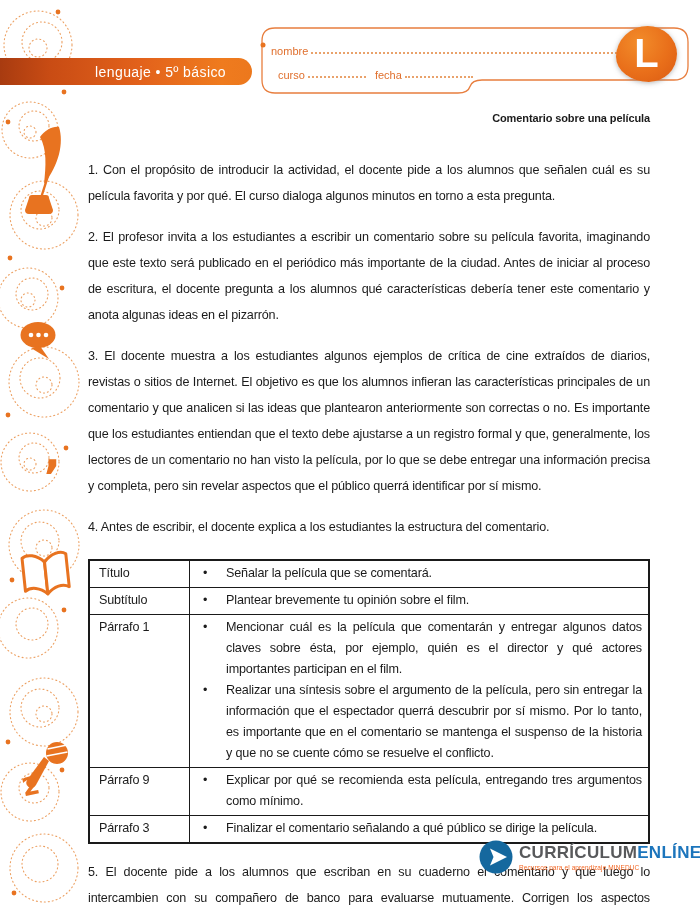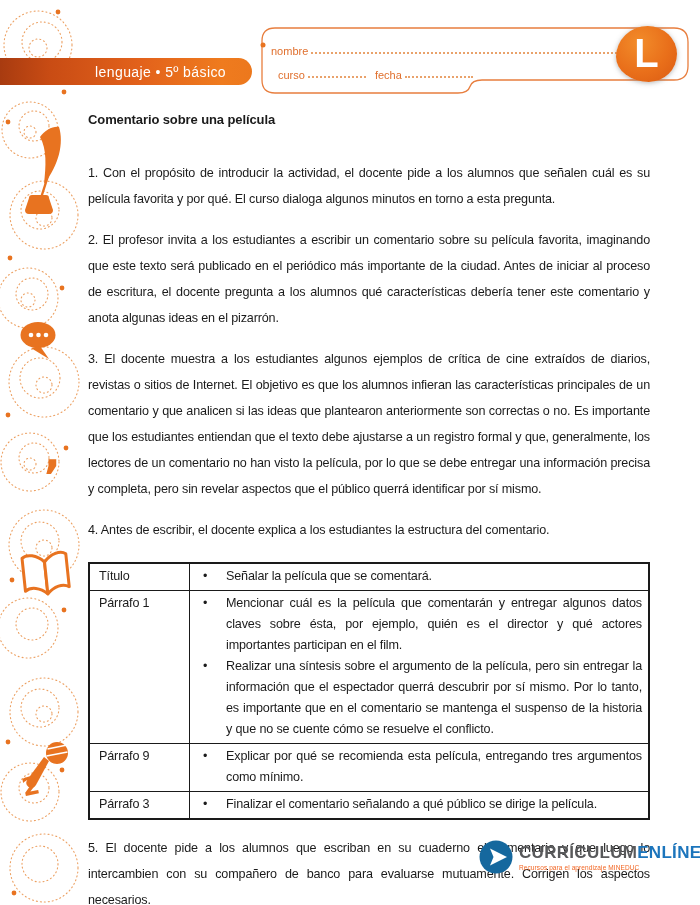--- a/index.html
+++ b/index.html
@@ -31,21 +31,21 @@
   .logo-blob{
     position:absolute;left:616px;top:26px;width:61px;height:56px;z-index:4;
     background:radial-gradient(circle at 38% 30%,#f28c2a 0%,#e96f1a 55%,#da5a12 100%);
     border-radius:52% 48% 46% 54% / 55% 50% 50% 45%;
     box-shadow:0 1px 5px rgba(110,110,110,.5);
     display:flex;align-items:center;justify-content:center;
   }
   .logo-blob span{color:#fff;font-size:40px;font-weight:bold;line-height:1;padding-bottom:2px;}
   
   .content{position:absolute;left:88px;top:112px;width:562px;z-index:2;}
-  .doc-title{font-size:13px;font-weight:bold;text-align:left;margin:0 0 33px 0;letter-spacing:-.1px;}
+  .doc-title{font-size:11px;font-weight:bold;text-align:right;margin:0 0 33px 0;letter-spacing:-.1px;}
   .para{font-size:12.6px;line-height:26px;text-align:justify;margin:15px 0 0 0;letter-spacing:-.15px;}
   .structure{border-collapse:collapse;width:100%;margin-top:19px;border:2px solid #1a1a1a;}
   .structure td{border:1px solid #1a1a1a;vertical-align:top;padding:2px 6px 3px 9px;
     font-size:12.6px;line-height:21px;letter-spacing:-.15px;}
   td.lbl{width:84px;}
   td.bodycell{padding-left:6px;}
   .bullet{display:flex;}
   .mark{flex:0 0 30px;padding-left:7px;box-sizing:border-box;}
   .btxt{flex:1;text-align:justify;}
   .closing{margin-top:15px;}
@@ -178,20 +178,29 @@
         <tr>
           <td class="lbl">Título</td>
           <td class="bodycell">
             <div class="bullet">
               <span class="mark">•</span>
               <span class="btxt">Señalar la película que se comentará.</span>
             </div>
           </td>
         </tr>
         <tr>
+          <td class="lbl">Subtítulo</td>
+          <td class="bodycell">
+            <div class="bullet">
+              <span class="mark">•</span>
+              <span class="btxt">Plantear brevemente tu opinión sobre el film.</span>
+            </div>
+          </td>
+        </tr>
+        <tr>
           <td class="lbl">Párrafo 1</td>
           <td class="bodycell">
             <div class="bullet">
               <span class="mark">•</span>
               <span class="btxt">Mencionar cuál es la película que comentarán y entregar algunos datos claves sobre ésta, por ejemplo, quién es el director y qué actores importantes participan en el film.</span>
             </div>
             <div class="bullet">
               <span class="mark">•</span>
               <span class="btxt">Realizar una síntesis sobre el argumento de la película, pero sin entregar la información que el espectador querrá descubrir por sí mismo. Por lo tanto, es importante que en el comentario se mantenga el suspenso de la historia y que no se cuente cómo se resuelve el conflicto.</span>
             </div>

